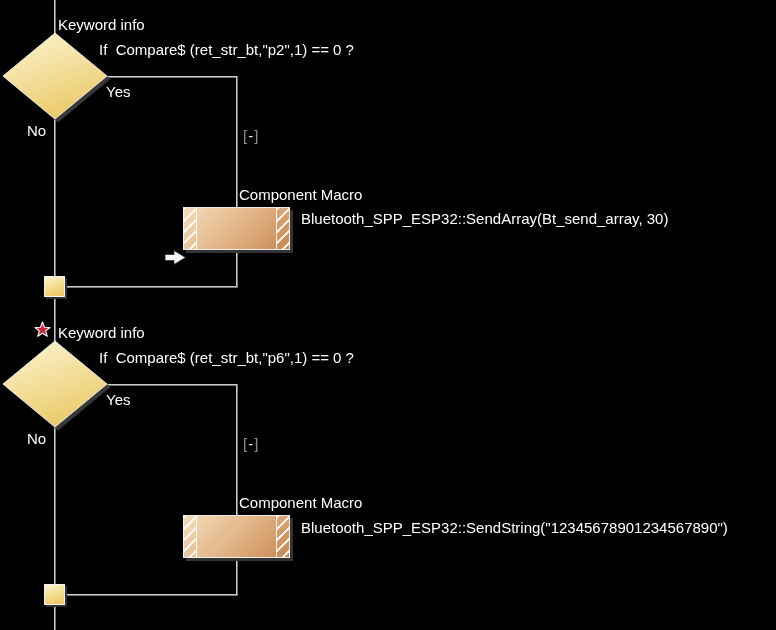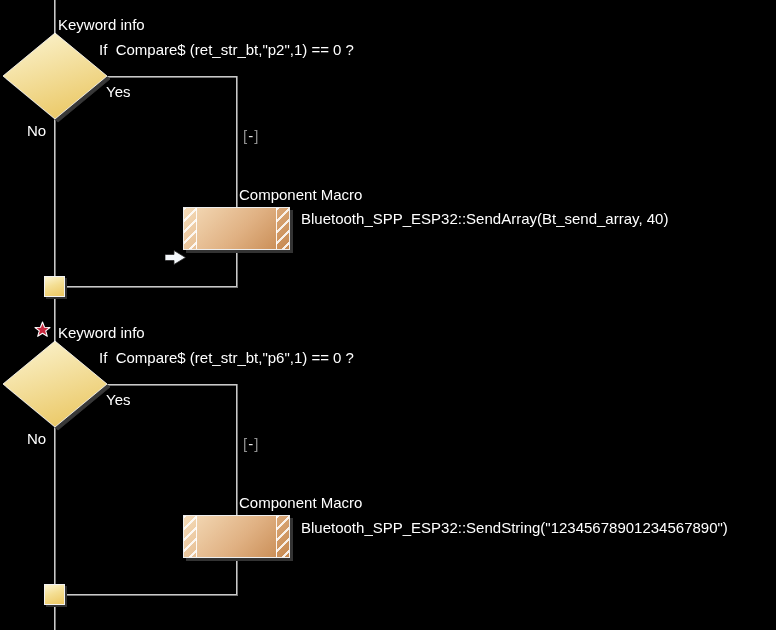--- a/index.html
+++ b/index.html
@@ -82,21 +82,21 @@
     <div class="lbl" style="left:106px;top:83px;">Yes</div>
     <div class="lbl" style="left:27px;top:122px;">No</div>
 
     <div class="collapse" style="left:243px;top:127px;"><span class="br">[</span><span class="mn">-</span><span class="br">]</span></div>
 
     <div class="lbl" style="left:239px;top:186px;">Component Macro</div>
     <div class="block" style="left:183px;top:207px;">
       <div class="hatch left"></div>
       <div class="hatch right"></div>
     </div>
-    <div class="lbl" style="left:301px;top:210px;">Bluetooth_SPP_ESP32::SendArray(Bt_send_array, 40)</div>
+    <div class="lbl" style="left:301px;top:210px;">Bluetooth_SPP_ESP32::SendArray(Bt_send_array, 30)</div>
 
     <svg class="icon" style="left:165px;top:250px;" width="22" height="15" viewBox="0 0 22 15">
       <path d="M0,4.5 H9 V0.5 L20.5,7.5 L9,14.5 V10.5 H0 Z" fill="#f4f8fb" stroke="#2a2a2a" stroke-width="0.8"></path>
     </svg>
 
     <div class="square" style="left:44px;top:276px;"></div>
   </div>
 
   <div class="section" style="top:308px;">
 

